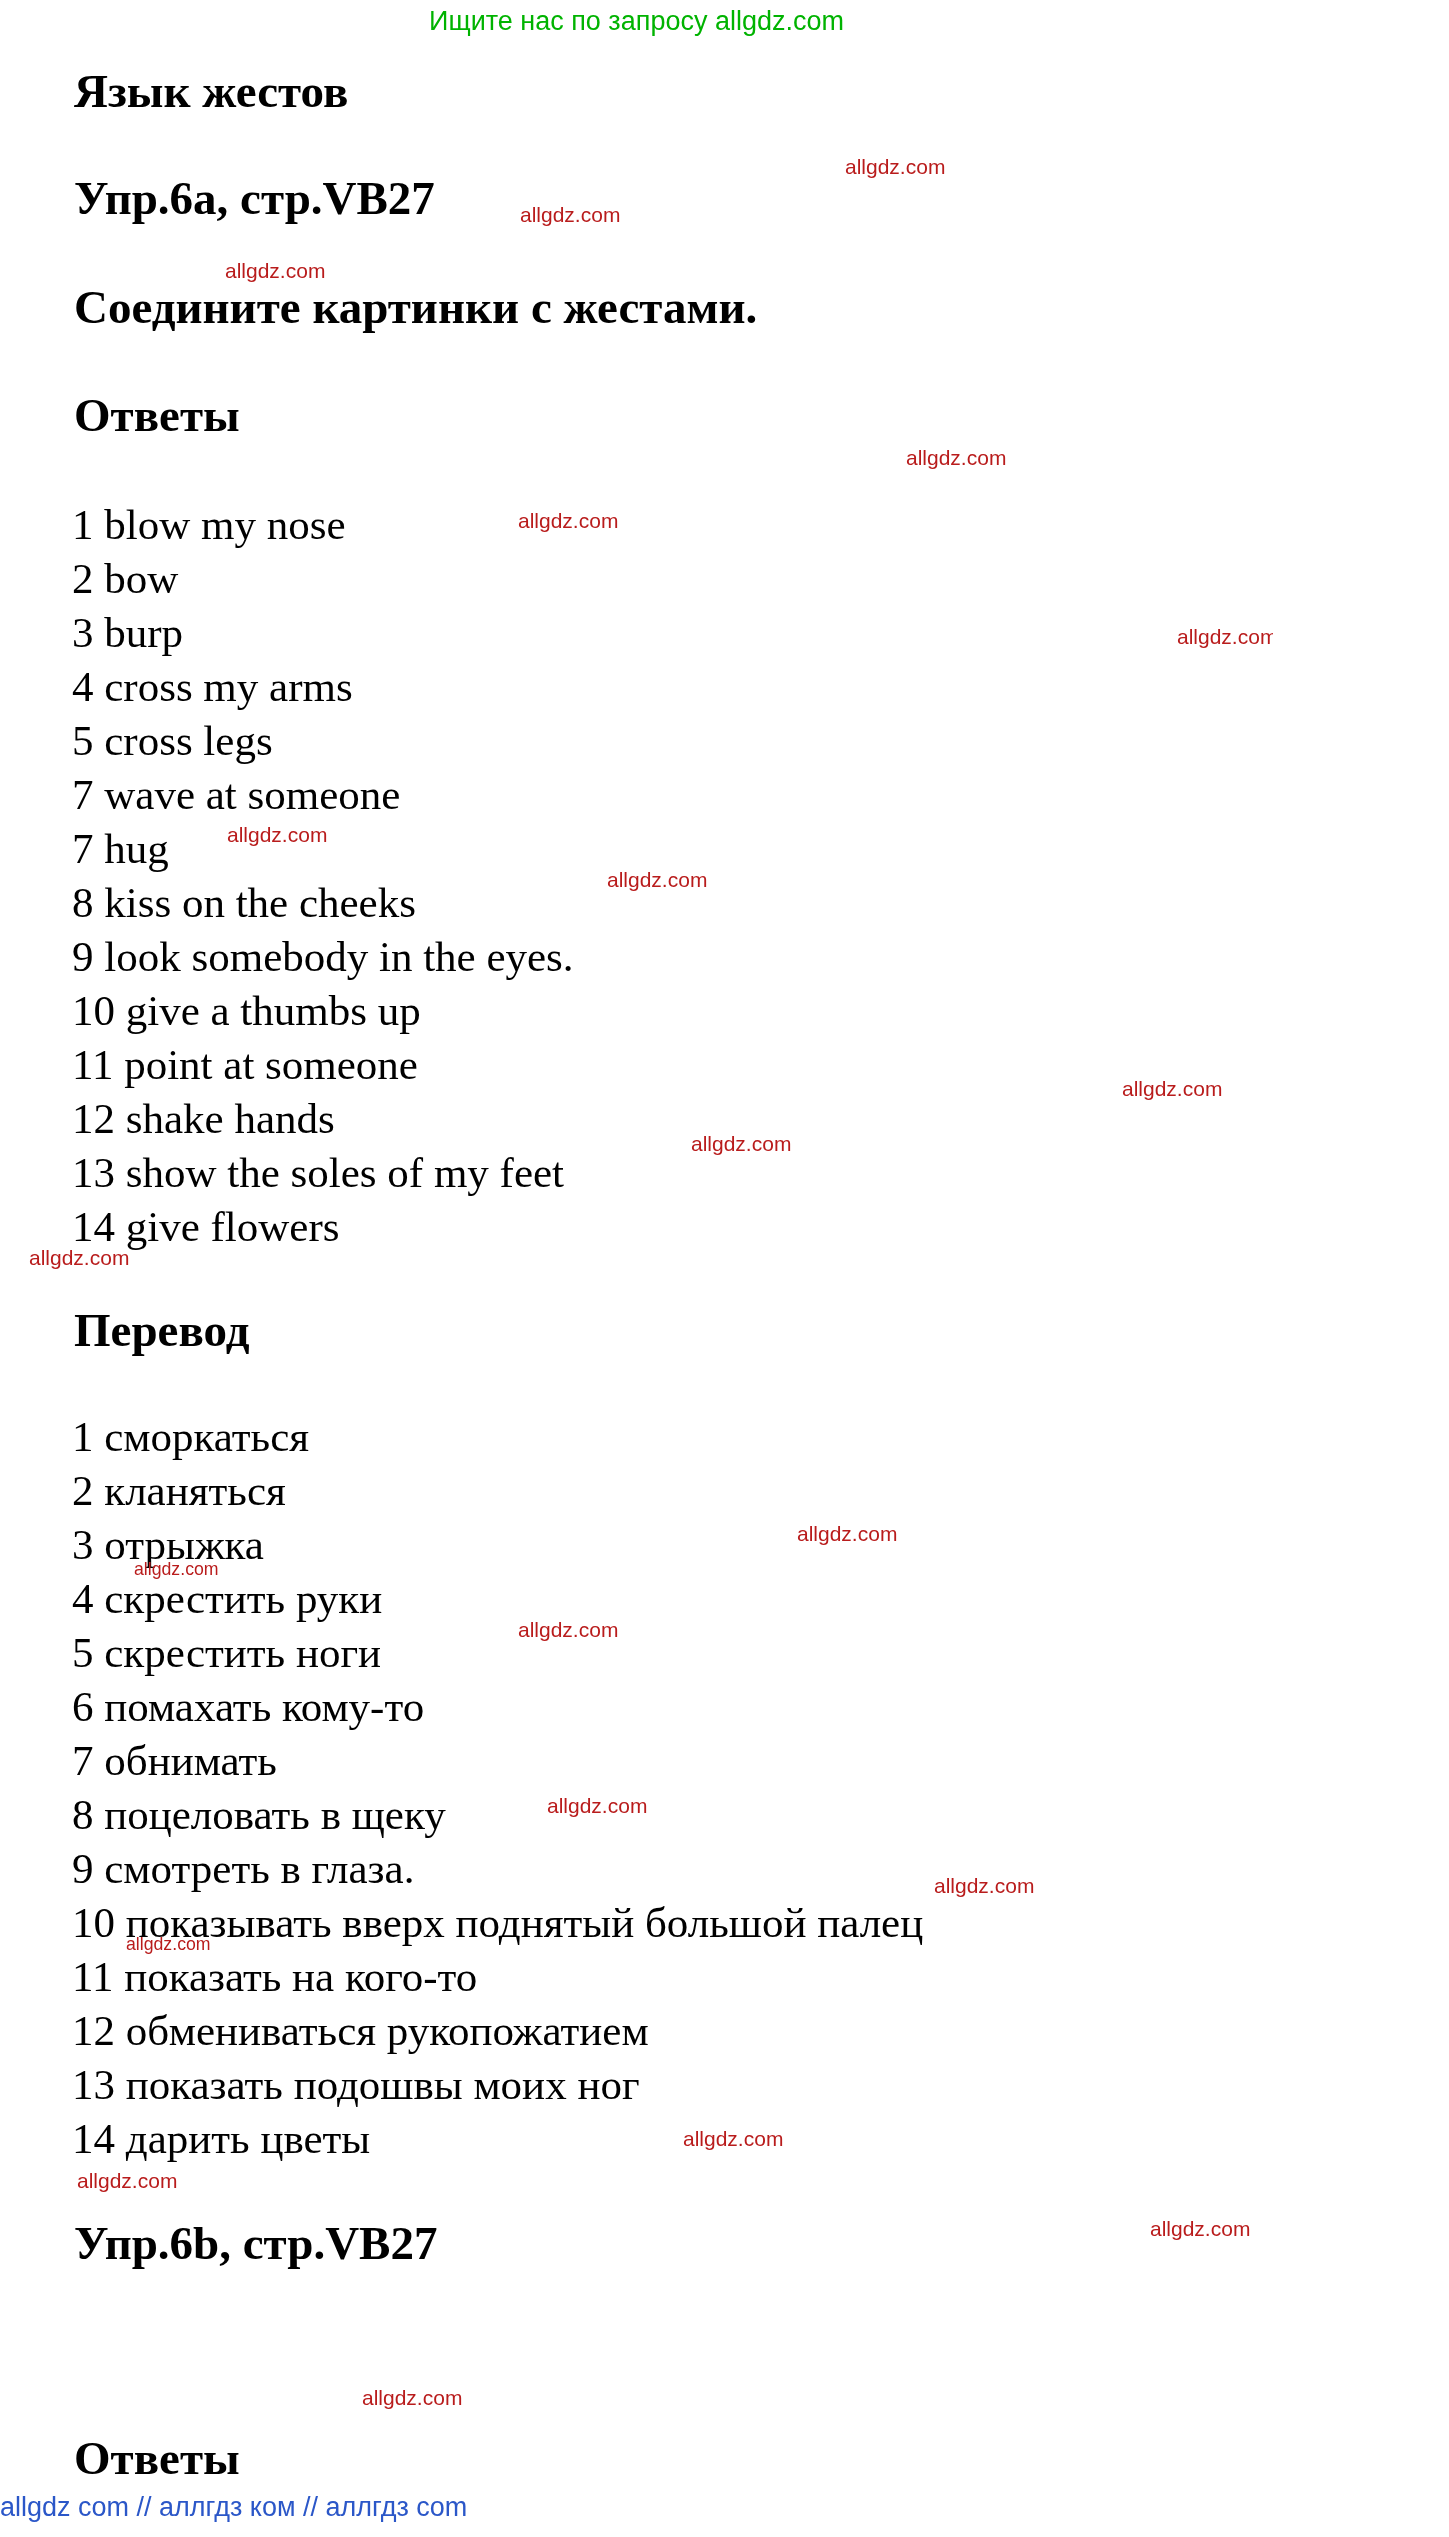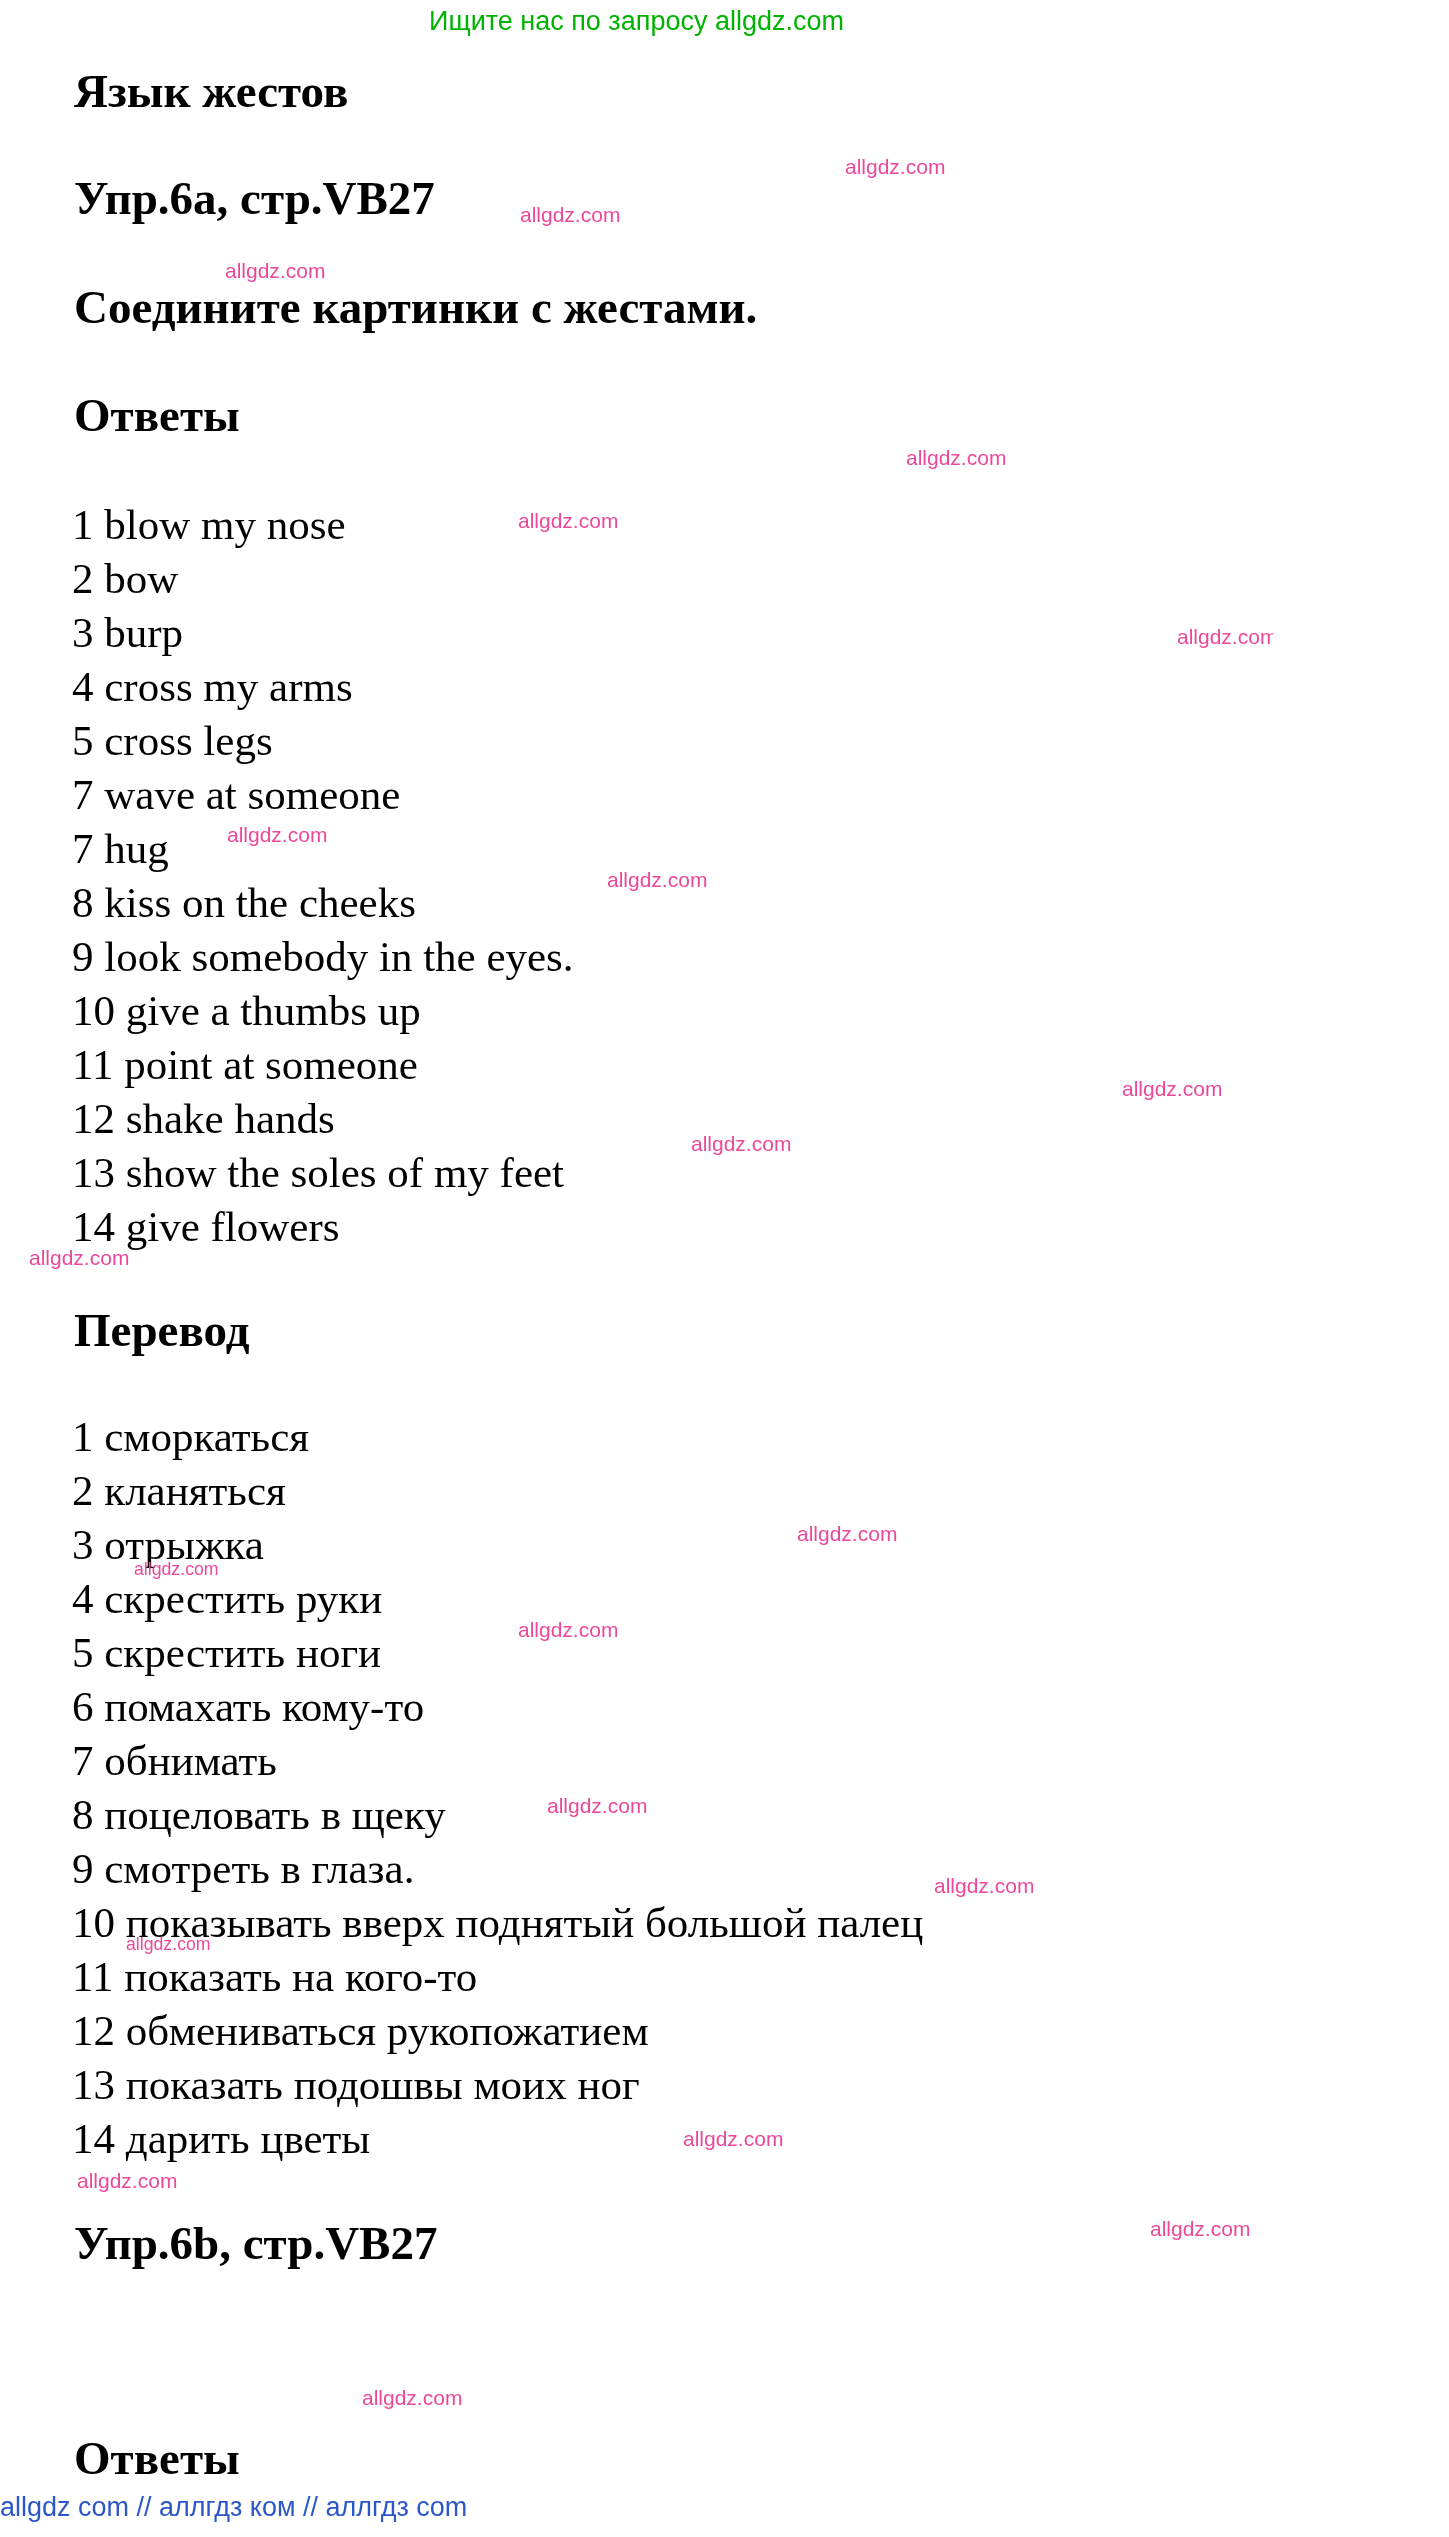--- a/index.html
+++ b/index.html
@@ -38,21 +38,21 @@
     position: absolute;
     left: 72px;
     font-size: 43px;
     line-height: 54px;
     white-space: nowrap;
   }
   .wm {
     position: absolute;
     font-family: "Liberation Sans", sans-serif;
     font-size: 21px;
-    color: #ec4899;
+    color: #b91c1c;
     white-space: nowrap;
   }
   .wm.small {
     font-size: 17.7px;
   }
   .footer {
     position: absolute;
     top: 2492px;
     left: 0;
     width: 100%;

